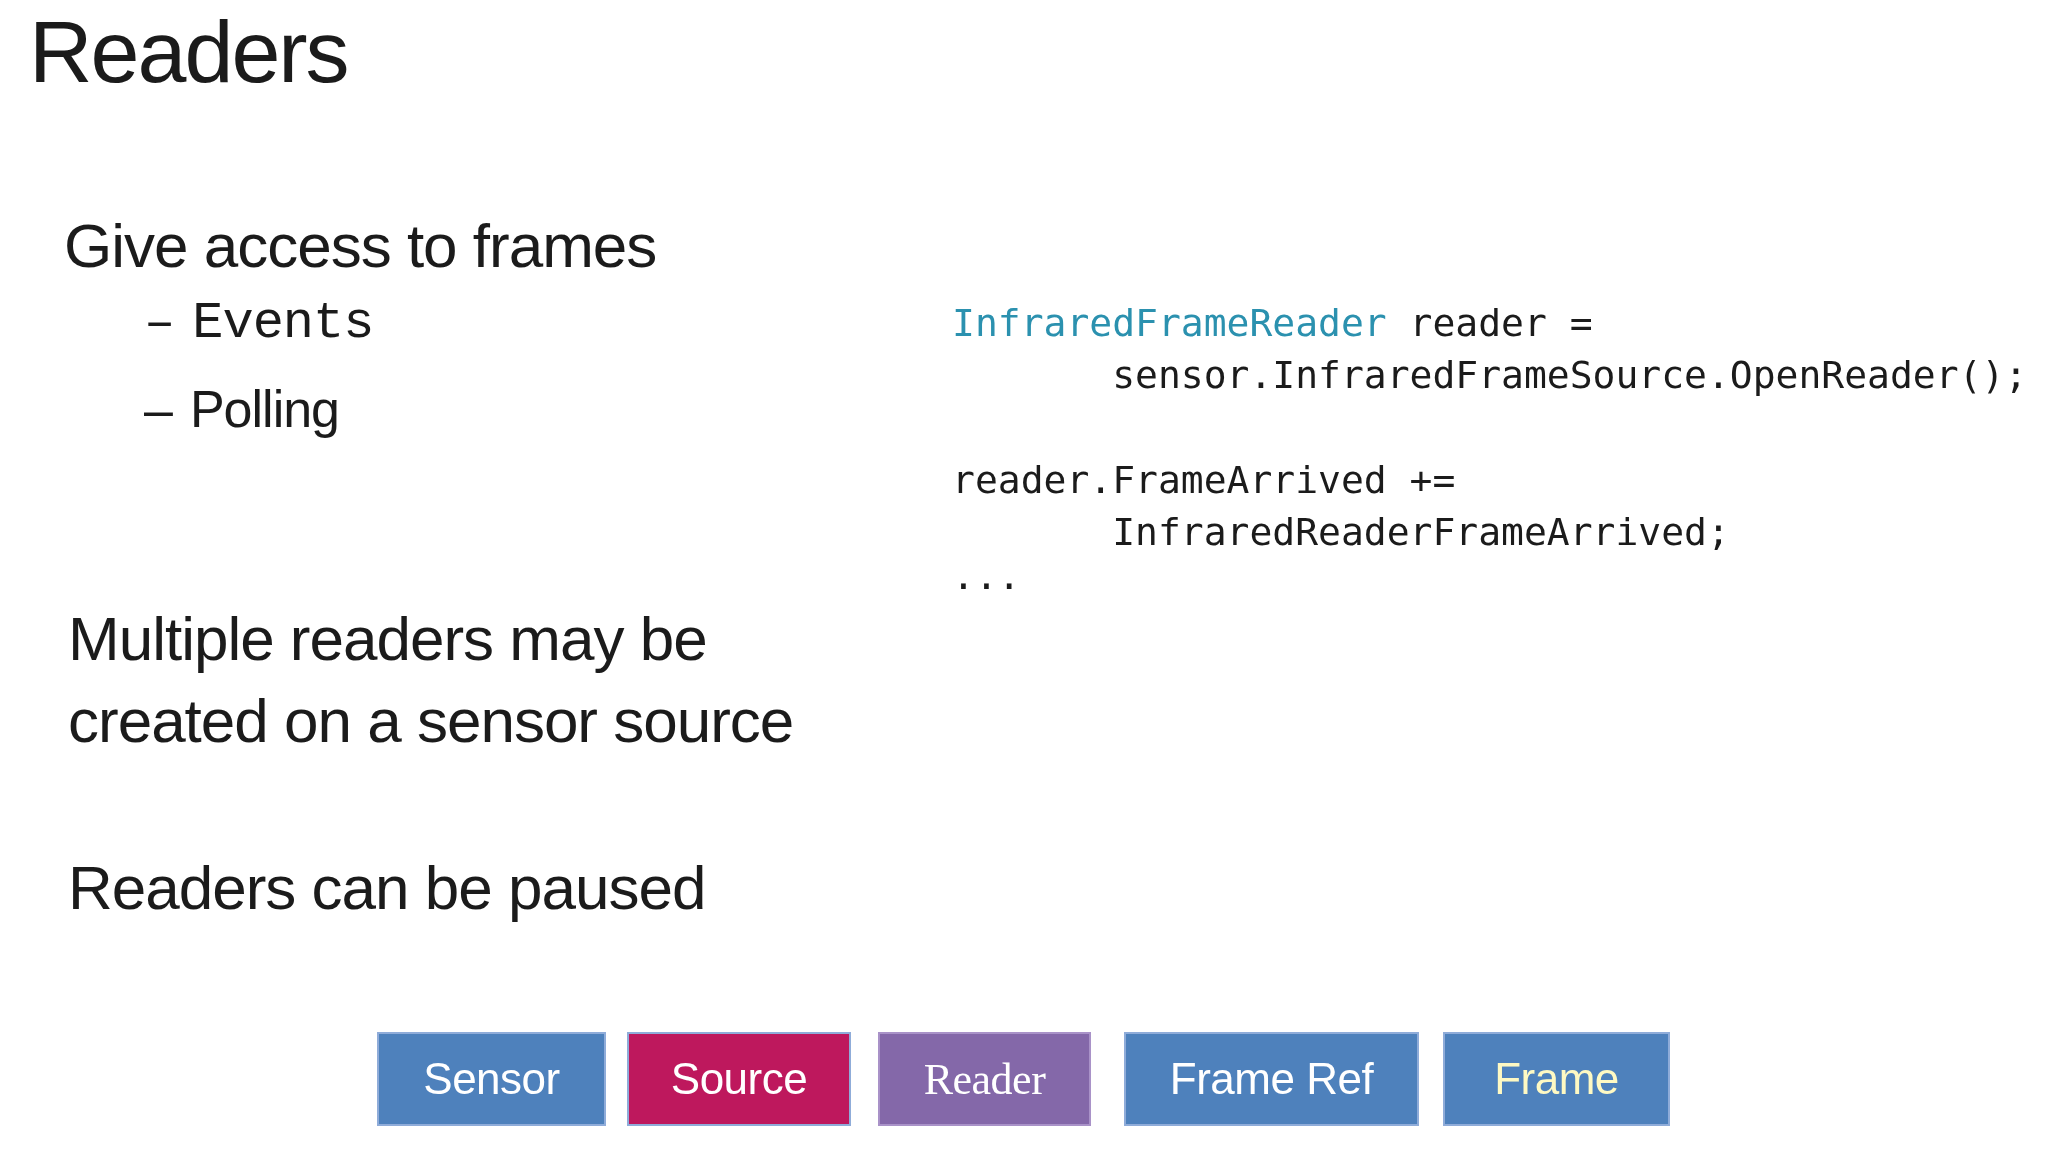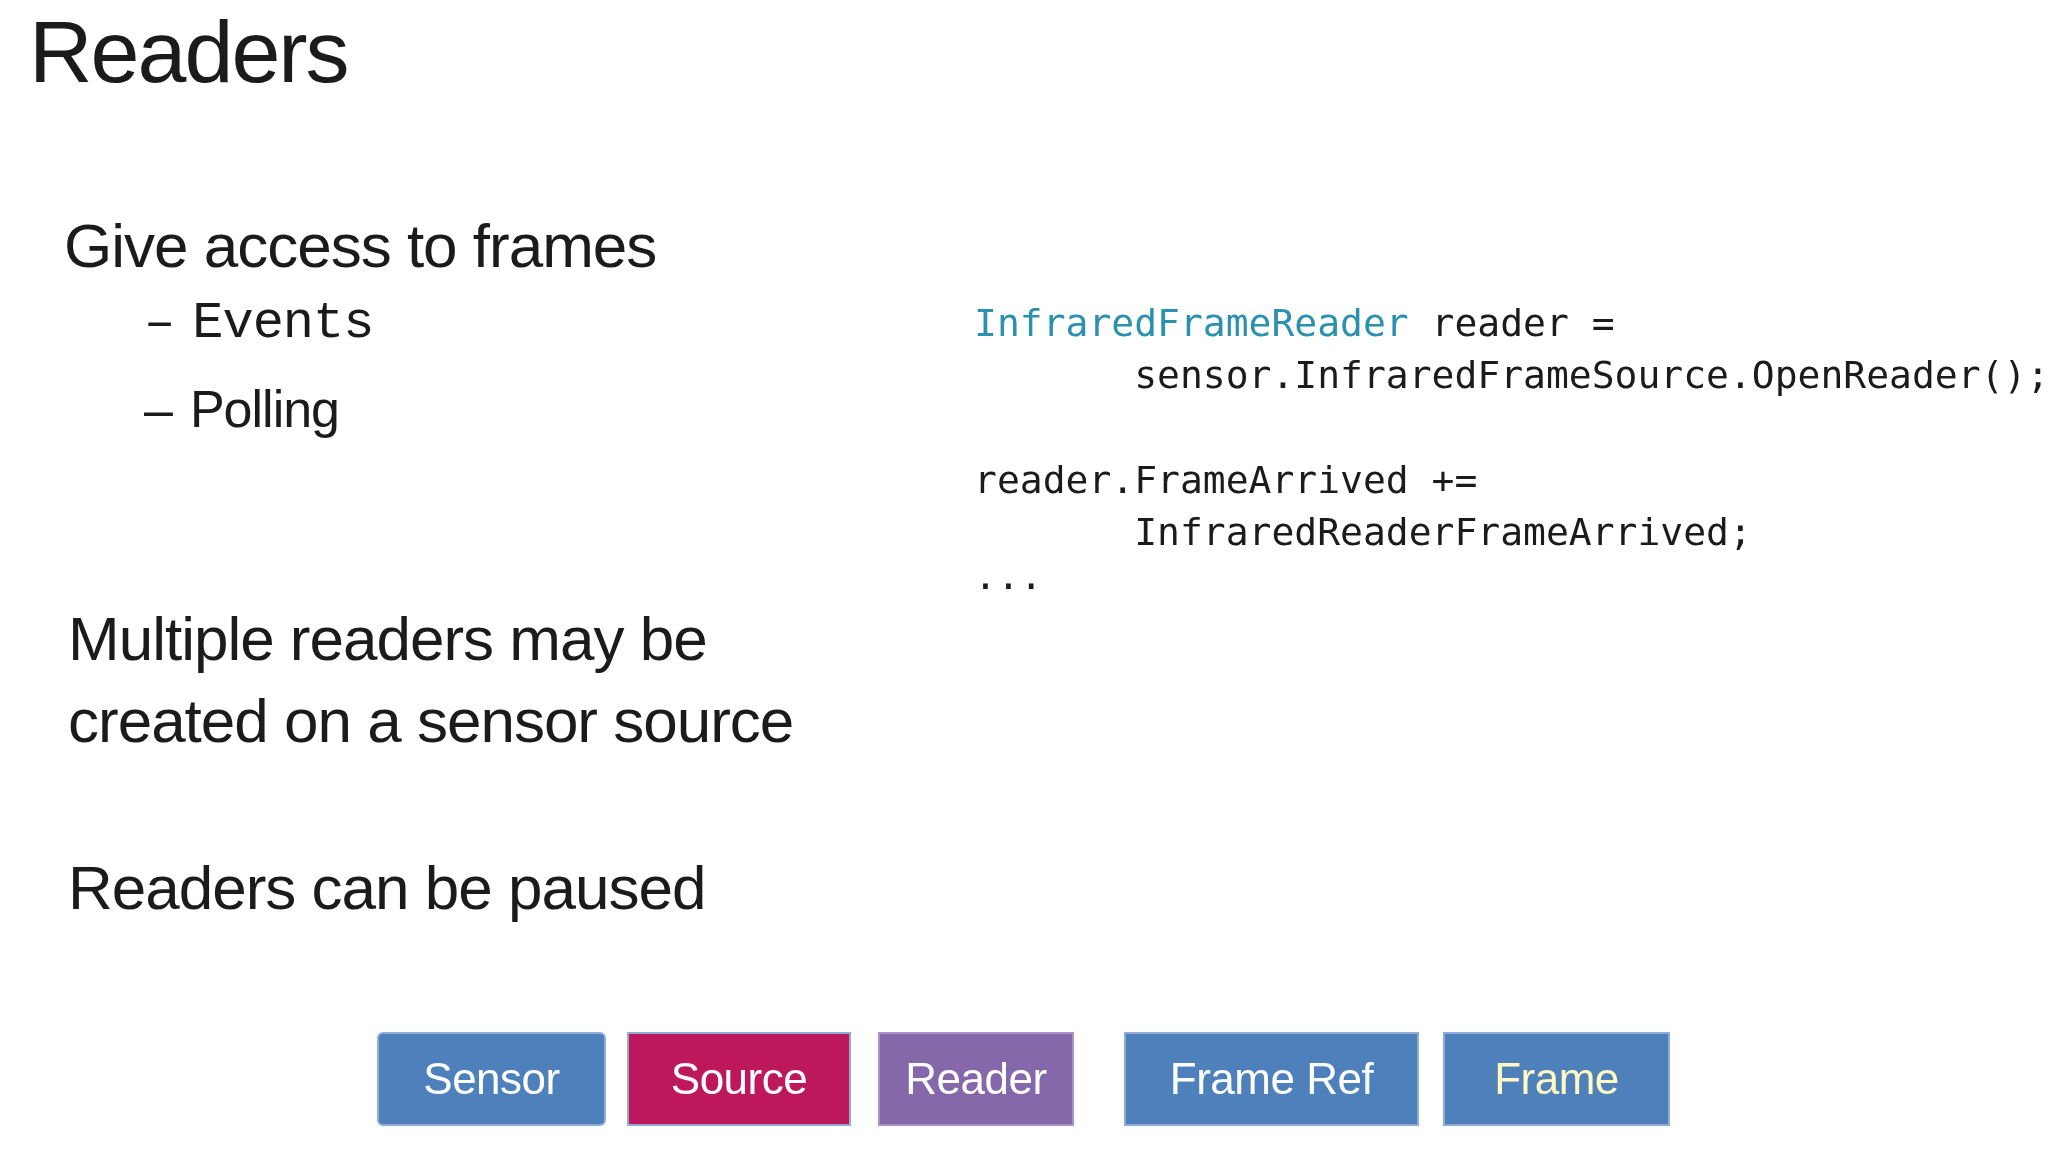--- a/index.html
+++ b/index.html
@@ -26,37 +26,37 @@
     left:144px; font-size:52px; font-weight:300; letter-spacing:-1px;
     white-space:nowrap;
   }
   .sub-1 { top:294px;font-family:Liberation Mono, monospace; }
   .sub-2 { top:379px; }
   .sub .dash { display:inline-block; margin-right:18px; }
   .code {
     left:952px;
     font-family:"DejaVu Sans Mono", monospace;
     font-size:38px; line-height:52px;
-    white-space:pre; font-weight:normal;margin-left:22px;
+    white-space:pre; font-weight:normal;
   }
   .code-1 { top:297px; }
   .code-2 { top:454px; }
   .code-3 { top:550px; }
   .box {
     top:1032px; height:94px;
     border:2px solid; box-sizing:border-box;
     display:flex; align-items:center; justify-content:center;
   }
   .box-label {
     font-size:44px; font-weight:300; letter-spacing:-0.5px;
     white-space:nowrap;
   }
   .box-sensor   { left:377px;  width:229px; }
   .box-source   { left:627px;  width:224px; }
-  .box-reader   { left:878px;  width:196px; }
+  .box-reader   { left:878px;  width:213px;font-family:Liberation Serif, serif; }
   .box-frameref { left:1124px; width:295px; }
   .box-frame    { left:1443px; width:227px; }
 </style>
 </head>
 <body>
 
 <div class="slide">
 
   <h1 class="title">Readers</h1>
 
@@ -73,21 +73,21 @@
 
   <div class="abs para p-paused">Readers can be paused</div>
 
   <div class="abs code code-1"><div><span style="color: rgb(43, 145, 175);">InfraredFrameReader</span><span> reader =</span></div><div>       sensor.InfraredFrameSource.OpenReader();</div></div>
 
   <div class="abs code code-2"><div>reader.FrameArrived +=</div><div>       InfraredReaderFrameArrived;</div></div>
 
   <div class="abs code code-3">...</div>
 
   <div>
-    <div class="abs box box-sensor" style="background-color: rgb(78, 129, 188); border-color: rgb(143, 172, 217); border-radius: 6px;">
+    <div class="abs box box-sensor" style="background-color: rgb(78, 129, 188); border-color: rgb(143, 172, 217);">
       <span class="box-label" style="color: rgb(255, 255, 255);">Sensor</span>
     </div>
     <div class="abs box box-source" style="background-color: #be185d; border-color: rgb(143, 172, 217);">
       <span class="box-label" style="color: rgb(255, 255, 255);">Source</span>
     </div>
     <div class="abs box box-reader" style="background-color: rgb(132, 104, 169); border-color: rgb(169, 146, 200);">
       <span class="box-label" style="color: rgb(255, 255, 255);">Reader</span>
     </div>
     <div class="abs box box-frameref" style="background-color: rgb(78, 129, 188); border-color: rgb(143, 172, 217);">
       <span class="box-label" style="color: rgb(255, 255, 255);">Frame Ref</span>

